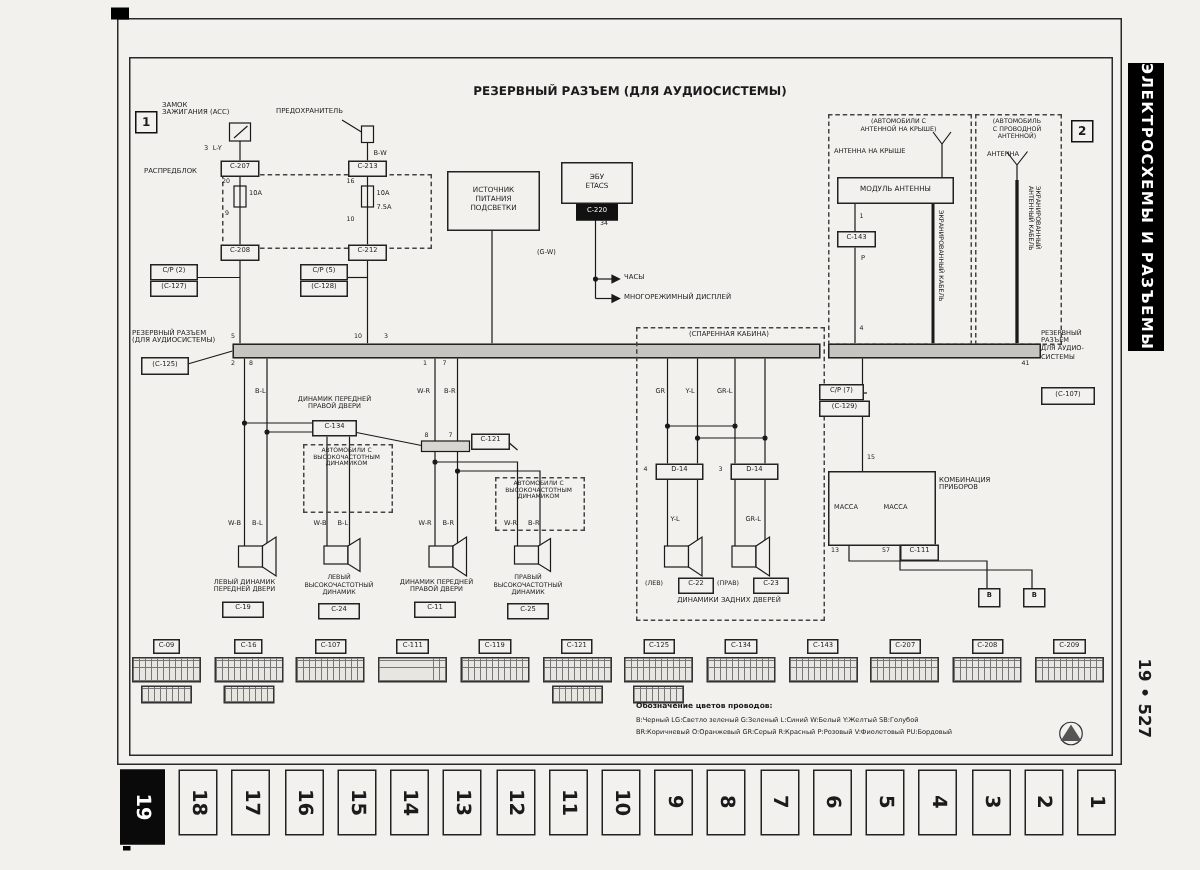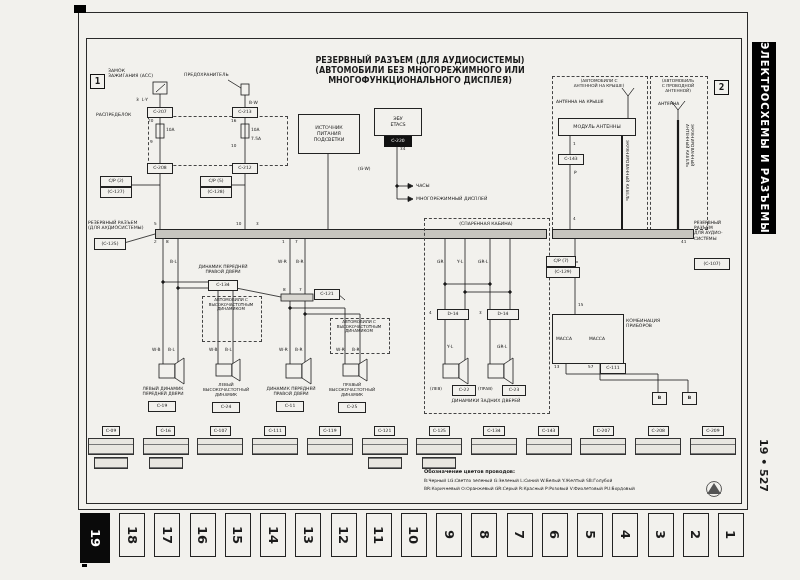--- a/index.html
+++ b/index.html
@@ -169,22 +169,20 @@
       <div class="tab">7</div>
       <div class="tab">6</div>
       <div class="tab">5</div>
       <div class="tab">4</div>
       <div class="tab">3</div>
       <div class="tab">2</div>
       <div class="tab">1</div>
     </div>
 
   <div class="lbl f8 ctr" style="left:260px;top:56px;width:320px;">РЕЗЕРВНЫЙ РАЗЪЕМ (ДЛЯ АУДИОСИСТЕМЫ)</div>
-  <div class="lbl f8 ctr" style="left:260px;top:66px;width:320px;">(АВТОМОБИЛИ БЕЗ МНОГОРЕЖИМНОГО ИЛИ</div>
-  <div class="lbl f8 ctr" style="left:260px;top:76px;width:320px;">МНОГОФУНКЦИОНАЛЬНОГО ДИСПЛЕЯ)</div>
   <div class="marker" style="left:90px;top:74px;width:13px;height:13px;">1</div>
   <div class="marker" style="left:714px;top:80px;width:13px;height:13px;">2</div>
 
   <div class="lbl f46" style="left:108px;top:68px;width:50px;">ЗАМОК
 ЗАЖИГАНИЯ (ACC)</div>
   <div class="lbl flexrow" style="left:136px;top:97px;width:24px;">
     <span class="f44">3</span>
     <span class="f44">L-Y</span>
   </div>
   <div class="lbl f46" style="left:184px;top:72px;width:54px;">ПРЕДОХРАНИТЕЛЬ</div>

